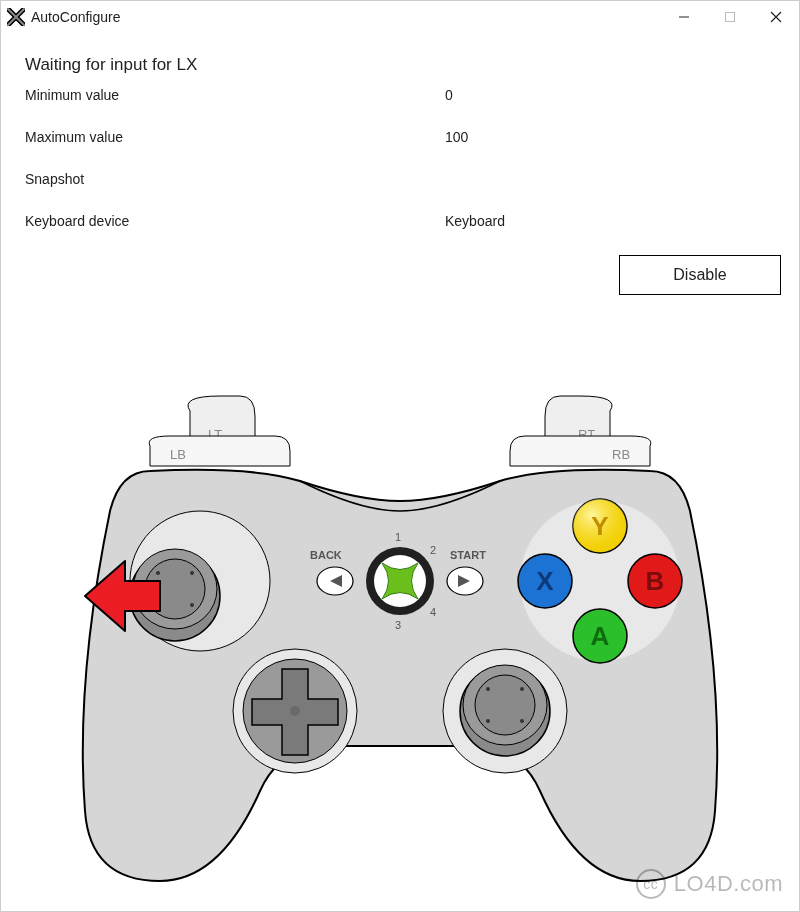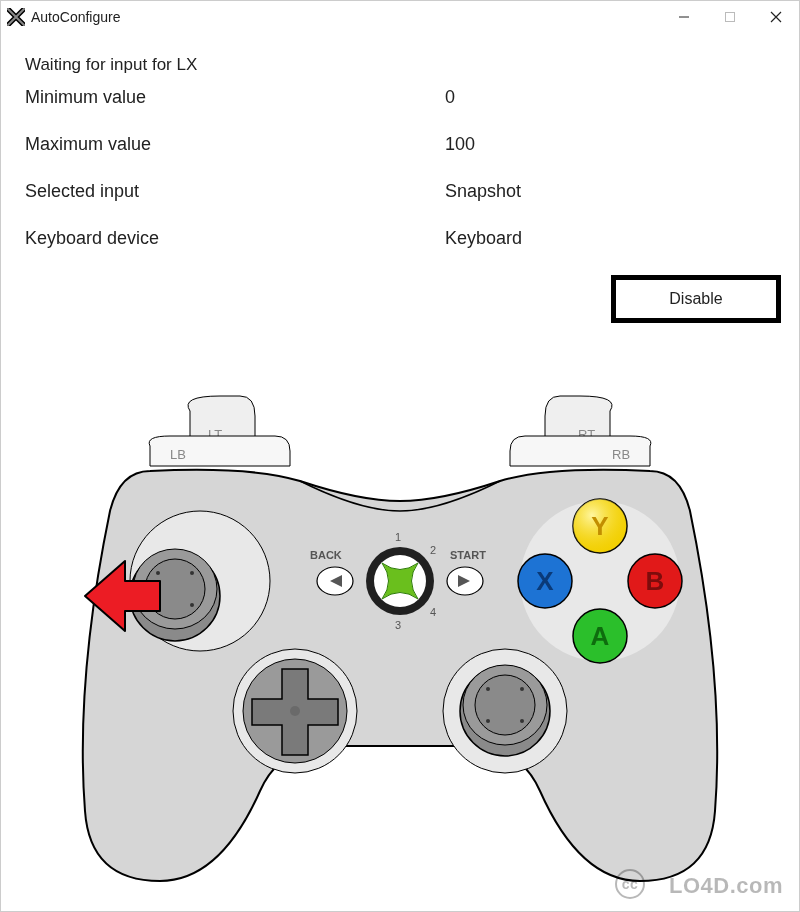--- a/index.html
+++ b/index.html
@@ -55,36 +55,36 @@
   .content {
     padding: 22px 24px 0 24px;
   }
   .status-line {
     margin-bottom: 12px;
     font-size: 17px;
   }
   .kv-row {
     display: flex;
     margin-bottom: 26px;
-    font-size: 18px;
+    font-size: 14px;
   }
   .kv-label { width: 420px; }
   .kv-value { }
 
   .button-row {
     display: flex;
     justify-content: flex-end;
     gap: 12px;
     margin-top: 4px;
     margin-right: -6px;
   }
   .btn {
     width: 160px;
     height: 38px;
-    border: 5px solid #000000;
+    border: 1px solid #000000;
     background: #fff;
     display: flex;
     align-items: center;
     justify-content: center;
     font-size: 16px;
     cursor: pointer;
   }
 
   
   .controller-area {
@@ -101,25 +101,25 @@
     width: 740px;
     height: auto;
   }
 
   
   .watermark {
     position: absolute;
     right: 16px;
     bottom: 12px;
     display: flex;
-    align-items: flex-end;
-    gap: 24px;
+    align-items: center;
+    gap: 8px;
     color: rgba(0,0,0,0.28);
     font-size: 22px;
-    font-weight: 700;
+    font-weight: 400;
     letter-spacing: 0.5px;
   }
   .watermark .cc {
     width: 26px; height: 26px;
     border: 2px solid rgba(0,0,0,0.28);
     border-radius: 50%;
     display:flex; align-items:center; justify-content:center;
     font-size:14px;
   }
 </style>
@@ -163,21 +163,20 @@
 
     <div class="kv-row">
       <div class="kv-label">Minimum value</div>
       <div class="kv-value">0</div>
     </div>
     <div class="kv-row">
       <div class="kv-label">Maximum value</div>
       <div class="kv-value">100</div>
     </div>
     <div class="kv-row">
-      <div class="kv-label">Selected input</div>
       <div class="kv-value">Snapshot</div>
     </div>
     <div class="kv-row">
       <div class="kv-label">Keyboard device</div>
       <div class="kv-value">Keyboard</div>
     </div>
 
     <div class="button-row">
       <div class="btn">Disable</div>
     </div>

